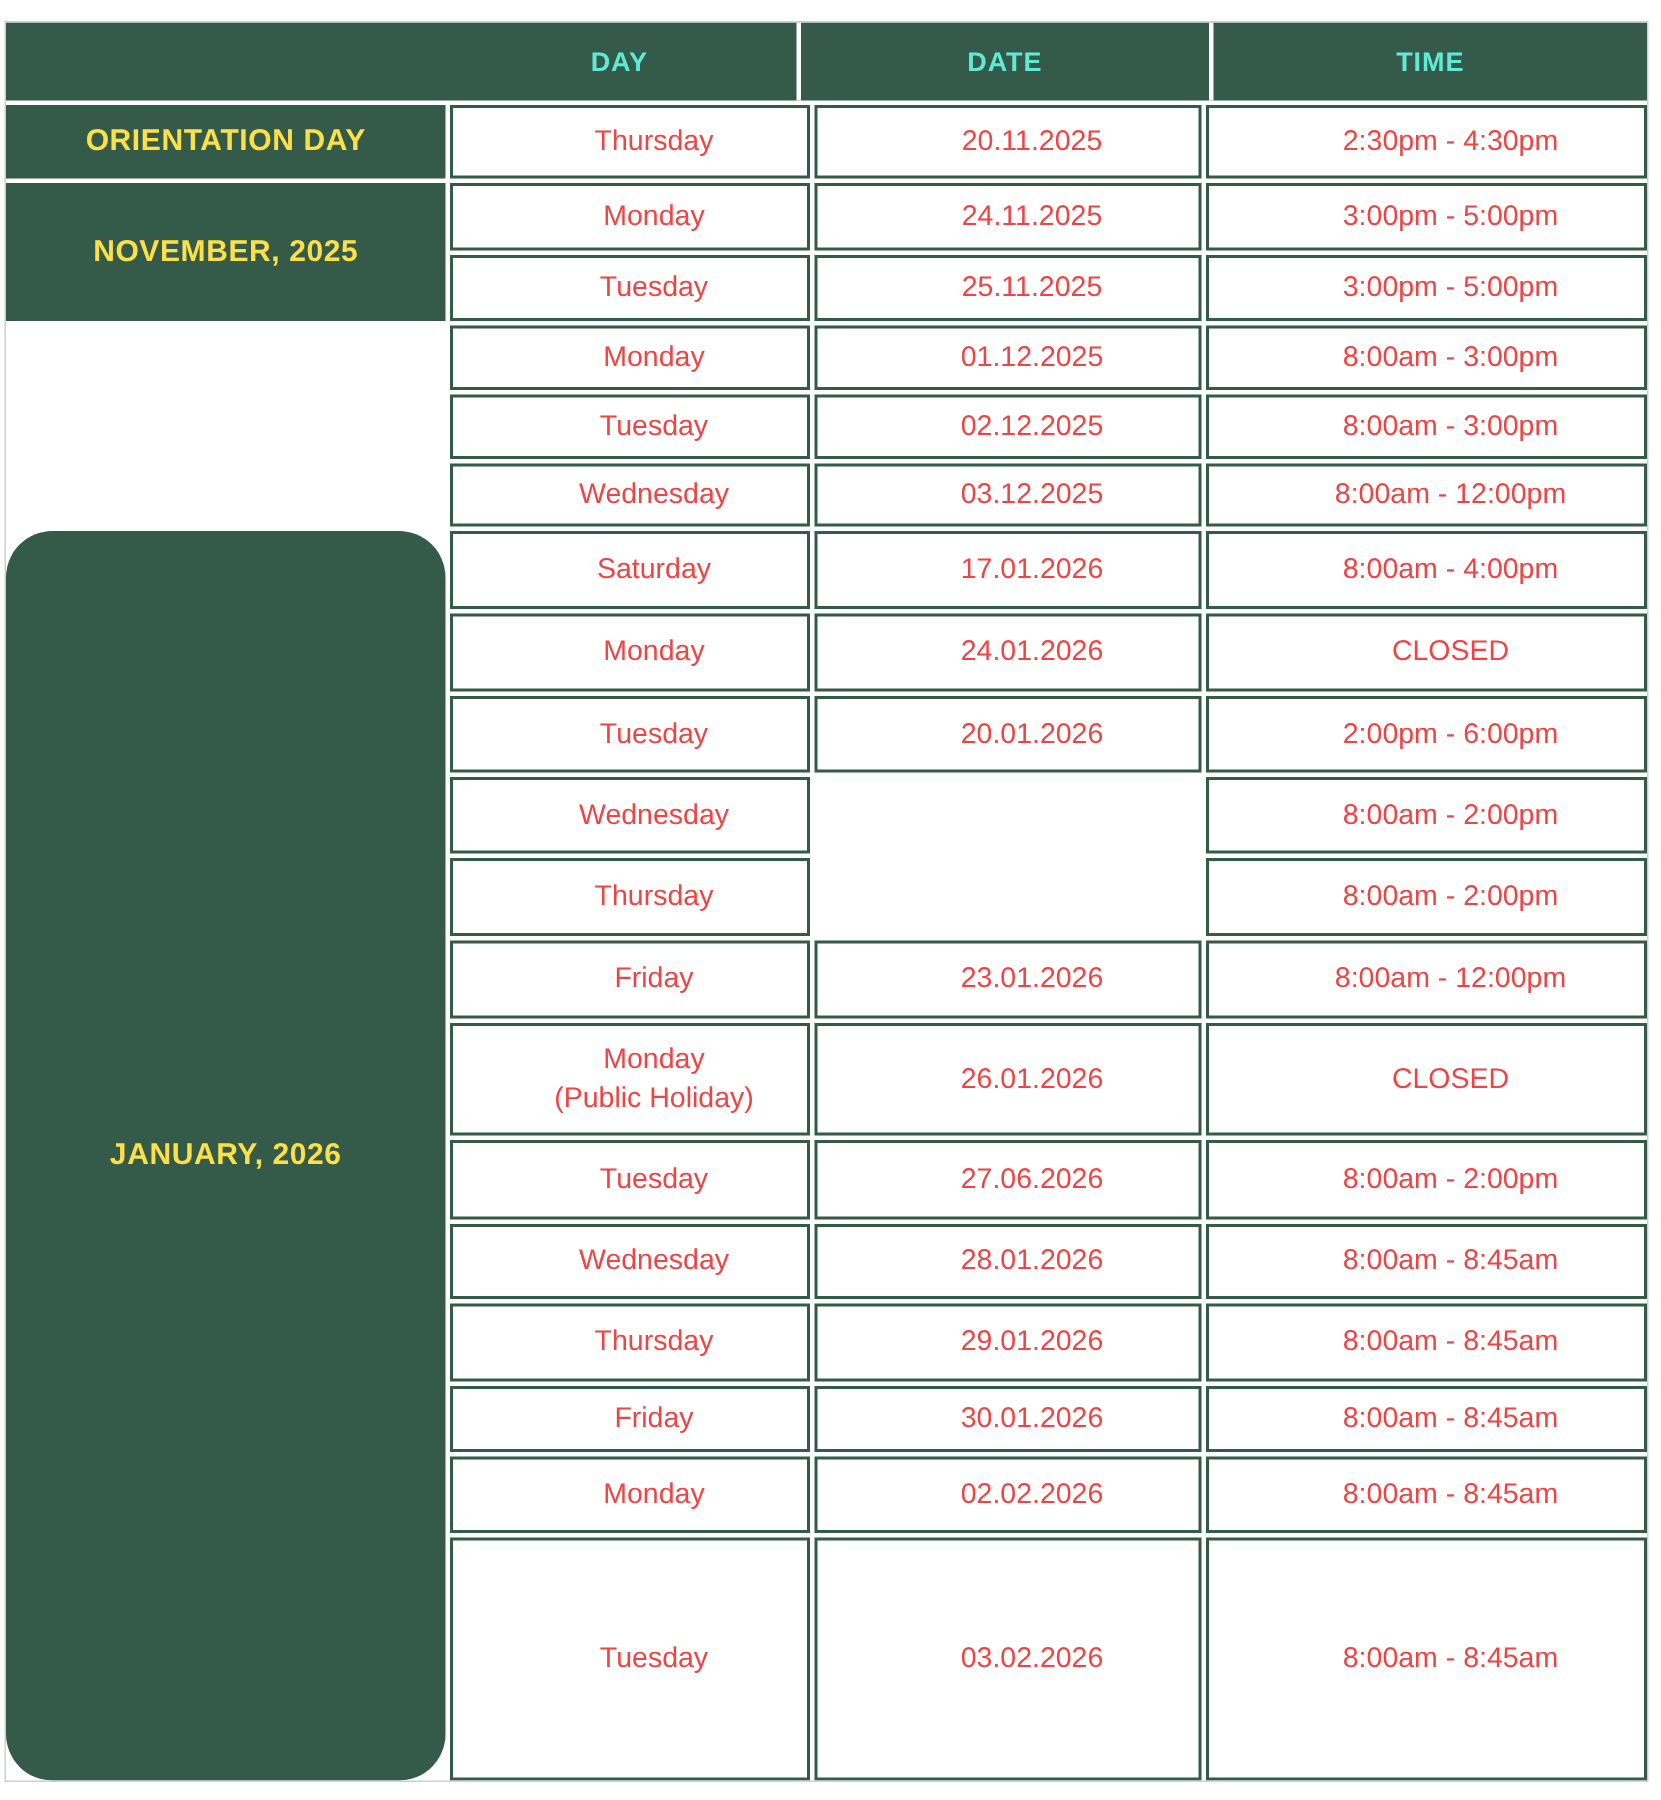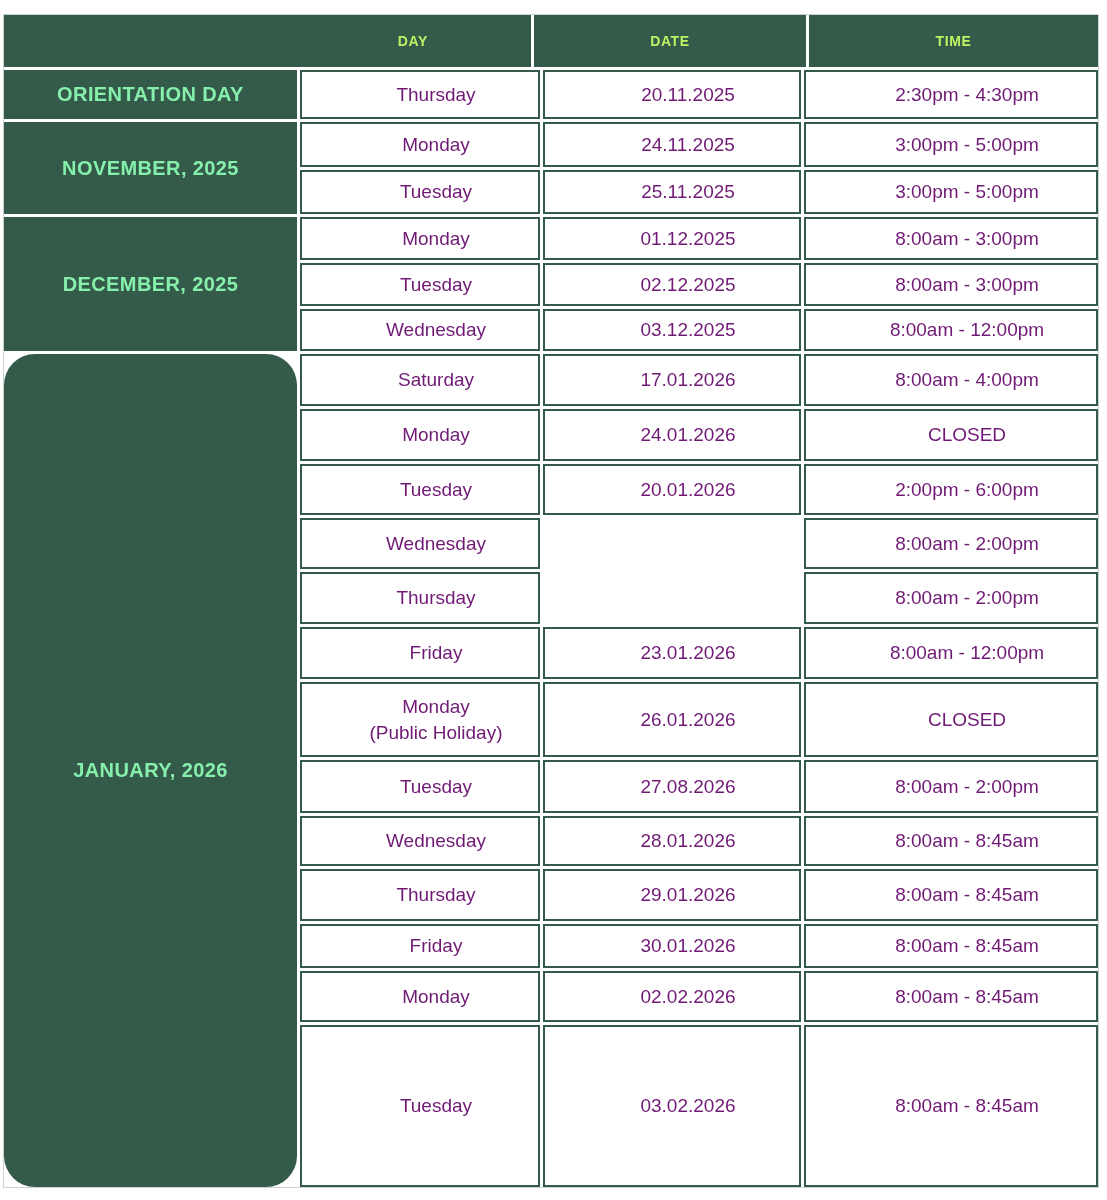--- a/index.html
+++ b/index.html
@@ -20,56 +20,56 @@
     display: flex;
     height: 52px;
     background: var(--green);
     margin-bottom: 3px;
   }
   .h-spacer { width: 296px; }
   .h-cell {
     display: flex;
     align-items: center;
     justify-content: center;
-    color: #bef264;
+    color: #5eead4;
     font-weight: bold;
-    font-size: 14px;
+    font-size: 18px;
     letter-spacing: 0.6px;
   }
   .h-day  { width: 240px; }
   .h-date { width: 280px; border-left: 3px solid #ffffff; }
   .h-time { width: 297px; border-left: 3px solid #ffffff; }
   
   .grid {
     display: grid;
     grid-template-columns: 293px 240px 258px 294px;
     grid-template-rows: 49px 45px 44px 43px 43px 42px 52px 52px 51px 51px 52px 52px 75px 53px 50px 52px 44px 51px 162px;
     gap: 3px;
     background: #ffffff;
   }
   .g-label {
     background: var(--green);
-    color: #86efac;
+    color: #fde047;
     font-weight: bold;
     font-size: 20px;
     letter-spacing: 0.4px;
     display: flex;
     align-items: center;
     justify-content: center;
     text-align: center;
   }
   .g-cell {
     background: #ffffff;
     border: 2px solid var(--green);
     display: flex;
     flex-direction: column;
     align-items: center;
     justify-content: center;
     font-size: 19px;
-    color: #701a75;
+    color: #ef4444;
     text-align: right;
     line-height: 1.35;
     padding-left: 32px;
   }
 </style>
 </head>
 <body>
 
 <div class="sheet">
   <div class="header-row">
@@ -83,21 +83,20 @@
       <div class="g-cell" style="grid-area: 1 / 2;">Thursday</div>
       <div class="g-cell" style="grid-area: 1 / 3;">20.11.2025</div>
       <div class="g-cell" style="grid-area: 1 / 4;">2:30pm - 4:30pm</div>
       <div class="g-label" style="grid-area: 2 / 1 / span 2;">NOVEMBER, 2025</div>
       <div class="g-cell" style="grid-area: 2 / 2;">Monday</div>
       <div class="g-cell" style="grid-area: 2 / 3;">24.11.2025</div>
       <div class="g-cell" style="grid-area: 2 / 4;">3:00pm - 5:00pm</div>
       <div class="g-cell" style="grid-area: 3 / 2;">Tuesday</div>
       <div class="g-cell" style="grid-area: 3 / 3;">25.11.2025</div>
       <div class="g-cell" style="grid-area: 3 / 4;">3:00pm - 5:00pm</div>
-      <div class="g-label" style="grid-area: 4 / 1 / span 3;">DECEMBER, 2025</div>
       <div class="g-cell" style="grid-area: 4 / 2;">Monday</div>
       <div class="g-cell" style="grid-area: 4 / 3;">01.12.2025</div>
       <div class="g-cell" style="grid-area: 4 / 4;">8:00am - 3:00pm</div>
       <div class="g-cell" style="grid-area: 5 / 2;">Tuesday</div>
       <div class="g-cell" style="grid-area: 5 / 3;">02.12.2025</div>
       <div class="g-cell" style="grid-area: 5 / 4;">8:00am - 3:00pm</div>
       <div class="g-cell" style="grid-area: 6 / 2;">Wednesday</div>
       <div class="g-cell" style="grid-area: 6 / 3;">03.12.2025</div>
       <div class="g-cell" style="grid-area: 6 / 4;">8:00am - 12:00pm</div>
       <div class="g-label" style="grid-area: 7 / 1 / span 13; border-radius: 31px;">JANUARY, 2026</div>
@@ -117,21 +116,21 @@
       <div class="g-cell" style="grid-area: 12 / 2;">Friday</div>
       <div class="g-cell" style="grid-area: 12 / 3;">23.01.2026</div>
       <div class="g-cell" style="grid-area: 12 / 4;">8:00am - 12:00pm</div>
       <div class="g-cell" style="grid-area: 13 / 2;">
         <span>Monday</span>
         <span>(Public Holiday)</span>
       </div>
       <div class="g-cell" style="grid-area: 13 / 3;">26.01.2026</div>
       <div class="g-cell" style="grid-area: 13 / 4;">CLOSED</div>
       <div class="g-cell" style="grid-area: 14 / 2;">Tuesday</div>
-      <div class="g-cell" style="grid-area: 14 / 3;">27.08.2026</div>
+      <div class="g-cell" style="grid-area: 14 / 3;">27.06.2026</div>
       <div class="g-cell" style="grid-area: 14 / 4;">8:00am - 2:00pm</div>
       <div class="g-cell" style="grid-area: 15 / 2;">Wednesday</div>
       <div class="g-cell" style="grid-area: 15 / 3;">28.01.2026</div>
       <div class="g-cell" style="grid-area: 15 / 4;">8:00am - 8:45am</div>
       <div class="g-cell" style="grid-area: 16 / 2;">Thursday</div>
       <div class="g-cell" style="grid-area: 16 / 3;">29.01.2026</div>
       <div class="g-cell" style="grid-area: 16 / 4;">8:00am - 8:45am</div>
       <div class="g-cell" style="grid-area: 17 / 2;">Friday</div>
       <div class="g-cell" style="grid-area: 17 / 3;">30.01.2026</div>
       <div class="g-cell" style="grid-area: 17 / 4;">8:00am - 8:45am</div>

